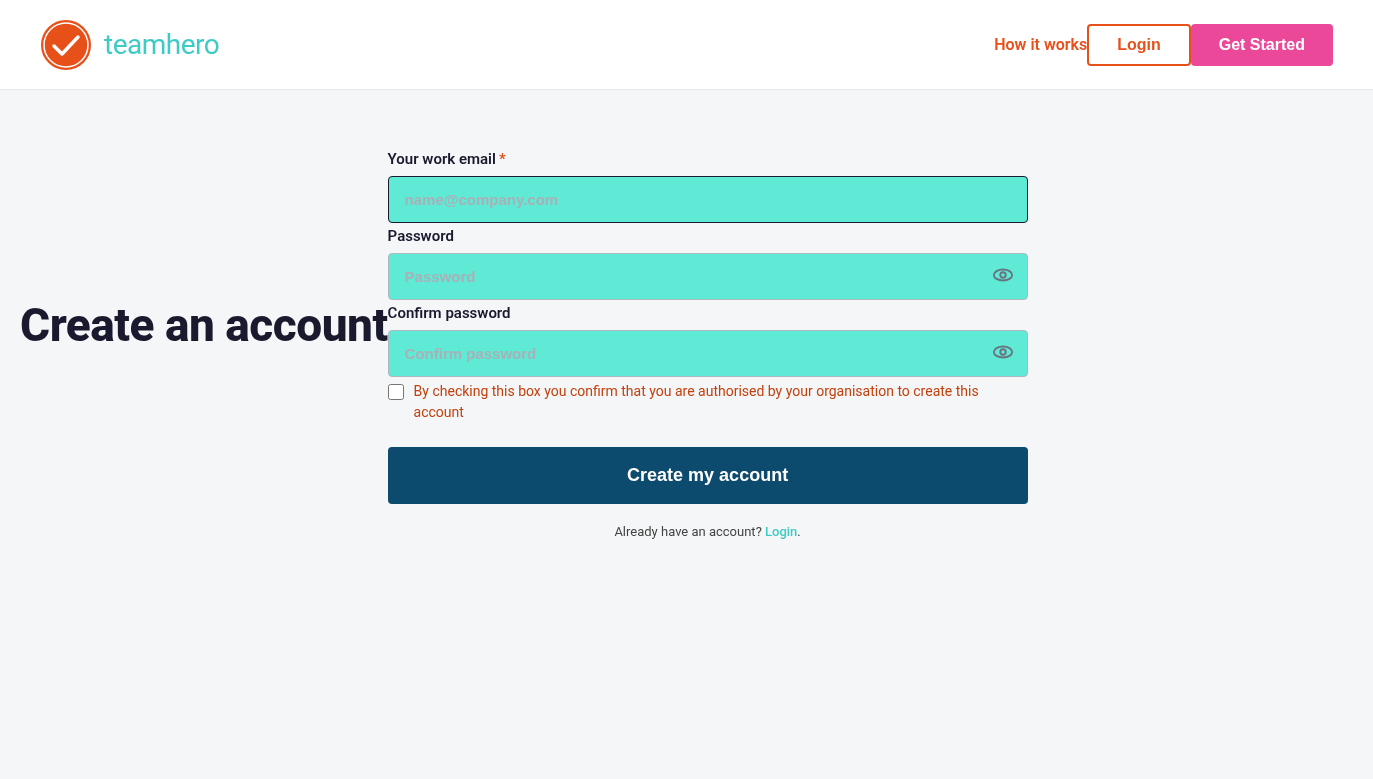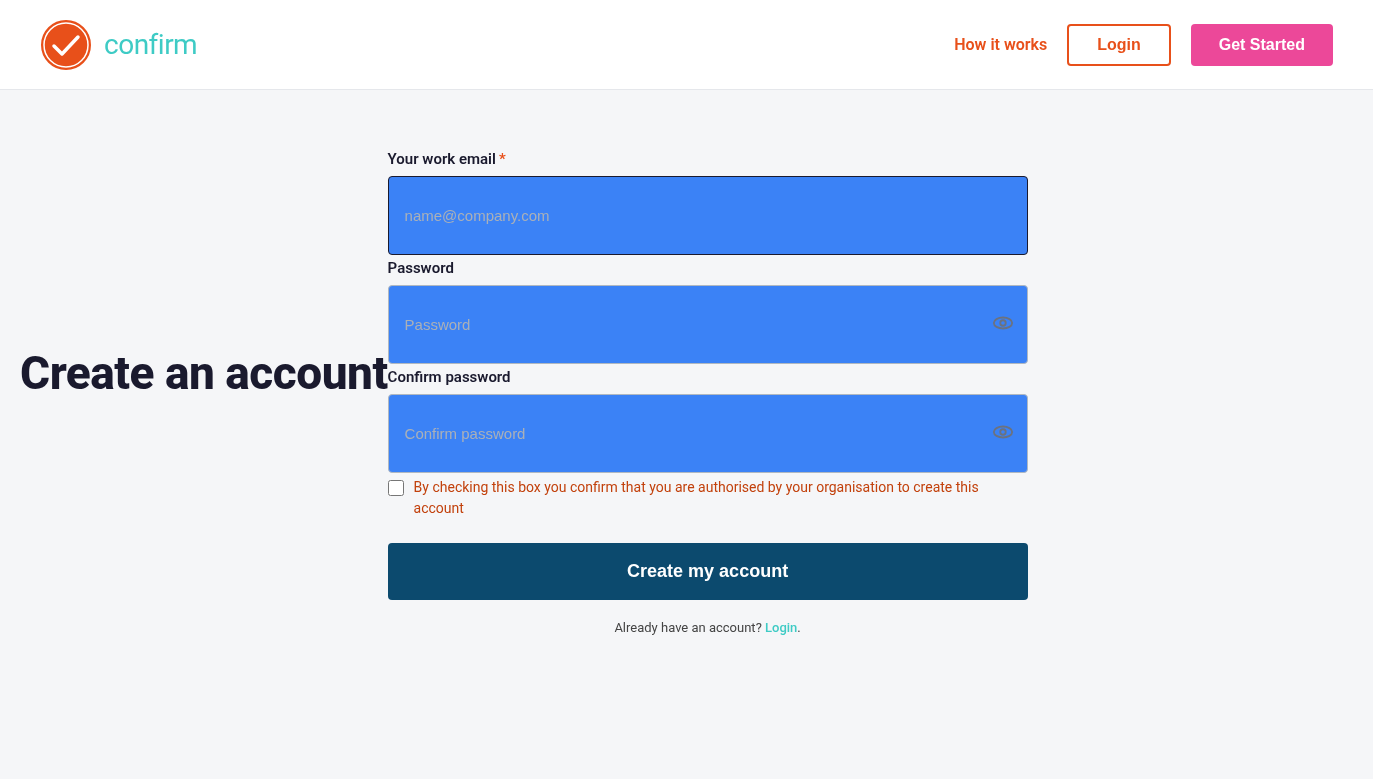--- a/index.html
+++ b/index.html
@@ -27,21 +27,20 @@
     }
     .logo-text {
       font-size: 28px;
       font-weight: 400;
       color: #3ecbc5;
       letter-spacing: -0.5px;
     }
     .nav-right {
       display: flex;
       align-items: center;
-      gap: 20px;
     }
     .nav-link {
       color: #e8501a;
       font-size: 16px;
       font-weight: 600;
       text-decoration: none;
       cursor: pointer;
     }
     .btn-login {
       border: 2px solid #e8501a;
@@ -93,25 +92,26 @@
       margin-bottom: 8px;
     }
     .required-star {
       color: #e8501a;
       margin-left: 3px;
     }
     .form-input {
       width: 100%;
       border: 1.5px solid #b0b8c1;
       border-radius: 4px;
-      padding: 30px 16px;
+      padding: 14px 16px;
       font-size: 15px;
       color: #333;
-      background: #3b82f6;
+      background: #5eead4;
       outline: none;
+      font-weight: bold;
     }
     .form-input::placeholder {
       color: #aab0b8;
     }
     .email-input-focused {
       border-color: #1a1a2e !important;
     }
     .input-wrapper {
       position: relative;
     }
@@ -173,21 +173,21 @@
 </head>
 <body>
 
 <header class="header">
   <a class="logo-area">
     <svg class="logo-icon" viewBox="0 0 52 52" xmlns="http://www.w3.org/2000/svg">
       <circle cx="26" cy="26" r="24" fill="#e8501a" stroke="#e8501a" stroke-width="2"></circle>
       <circle cx="26" cy="26" r="22" fill="none" stroke="#fff" stroke-width="1.5"></circle>
       <polyline points="14,27 22,35 38,18" fill="none" stroke="#fff" stroke-width="3.5" stroke-linecap="round" stroke-linejoin="round"></polyline>
     </svg>
-    <span class="logo-text">confirm</span>
+    <span class="logo-text">teamhero</span>
   </a>
   <nav class="nav-right">
     <a class="nav-link">How it works</a>
     <button class="btn-login">Login</button>
     <button class="btn-get-started">Get Started</button>
   </nav>
 </header>
 
 <main class="main">
   <h1 class="page-title">Create an account</h1>

